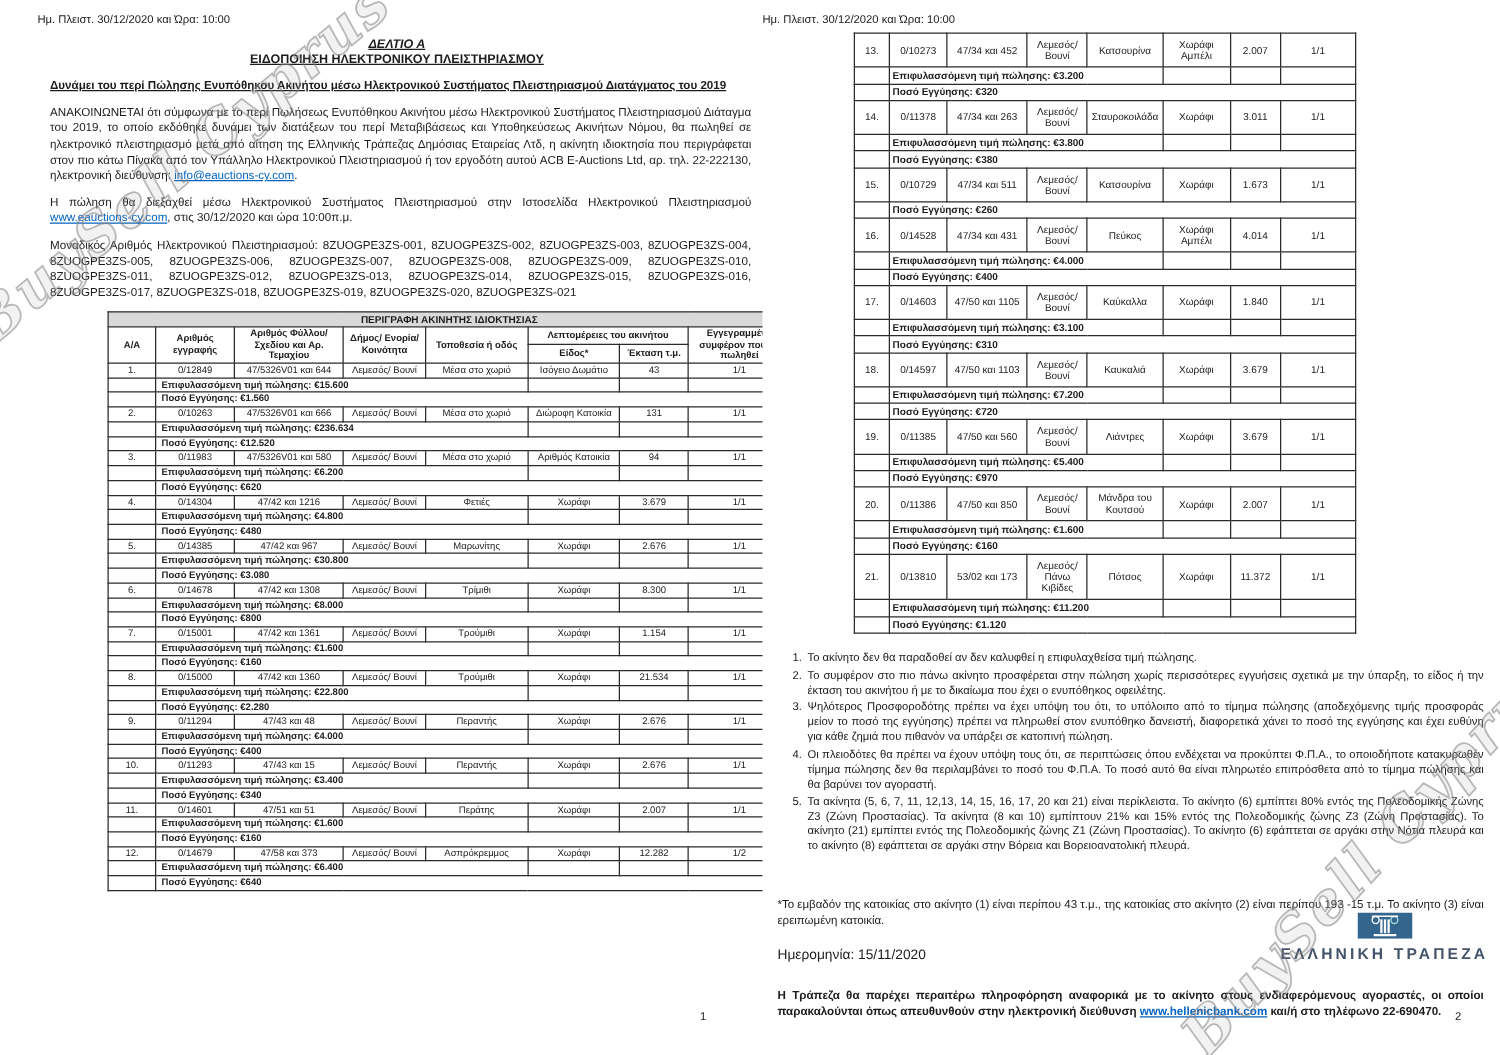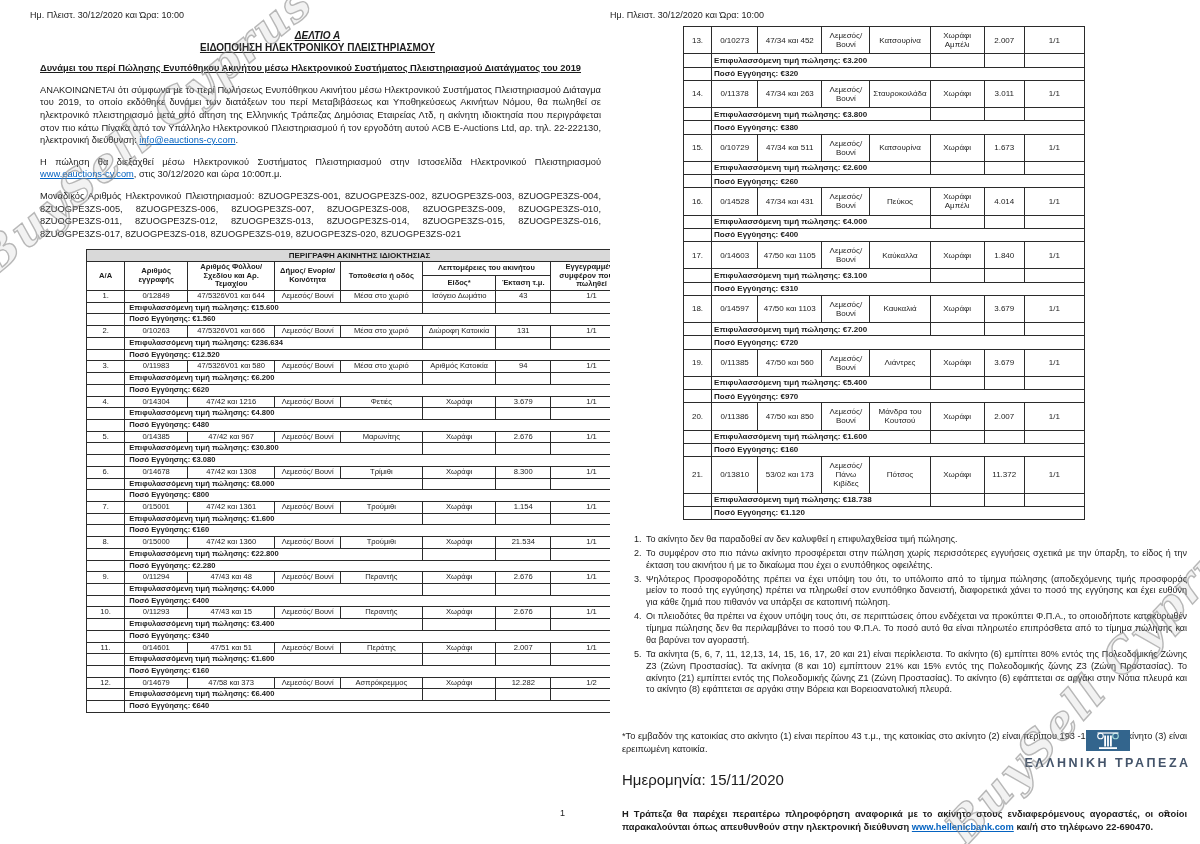--- a/index.html
+++ b/index.html
@@ -32,21 +32,21 @@
   th.tbl-title { background:#d9d9d9; font-size:8px; padding:2px; }
   #table1 td { height:9px; }
   #table2 .main-row td { padding:4px 2px; }
   #table2 .sub-row td { padding:1.5px 2px; }
   tr.sub-row td.sub-label { text-align:left; font-weight:bold; padding-left:4px; white-space:nowrap; }
 
   .notes { margin:14px 8px 0 12px; padding-left:22px; font-size:9px; line-height:1.32; }
   .notes li { text-align:justify; margin-bottom:2px; padding-left:2px; }
 
   .footnote { font-size:9.2px; line-height:1.36; text-align:justify; margin:34px 8px 0 12px; }
-  .date-line { font-size:15px; margin:16px 8px 0 12px; }
+  .date-line { font-size:11px; margin:16px 8px 0 12px; }
   .bank-para { font-size:9.3px; font-weight:bold; line-height:1.4; text-align:justify; margin:20px 8px 0 12px; }
 
   .bank-logo { position:absolute; left:400px; top:730px; width:195px; text-align:center; }
   .bank-logo svg { display:block; margin:0 auto 5px auto; }
   .bank-name { font-size:12.5px; font-weight:bold; letter-spacing:2.5px; color:#44546a; white-space:nowrap; }
 
   .pagenum { position:absolute; bottom:26px; font-size:9px; }
   #page1 .pagenum { right:40px; }
   #page2 .pagenum { right:26px; }
 
@@ -434,27 +434,20 @@
           <td>0/10729</td>
           <td>47/34 και 511</td>
           <td>Λεμεσός/ Βουνί</td>
           <td>Κατσουρίνα</td>
           <td>Χωράφι</td>
           <td>1.673</td>
           <td>1/1</td>
         </tr>
         <tr class="sub-row">
           <td></td>
-          <td colspan="4" class="sub-label">Επιφυλασσόμενη τιμή πώλησης: €2.600</td>
-          <td></td>
-          <td></td>
-          <td></td>
-        </tr>
-        <tr class="sub-row">
-          <td></td>
           <td colspan="7" class="sub-label">Ποσό Εγγύησης: €260</td>
         </tr>
         <tr class="main-row">
           <td>16.</td>
           <td>0/14528</td>
           <td>47/34 και 431</td>
           <td>Λεμεσός/ Βουνί</td>
           <td>Πεύκος</td>
           <td>Χωράφι Αμπέλι</td>
           <td>4.014</td>
@@ -560,21 +553,21 @@
           <td>0/13810</td>
           <td>53/02 και 173</td>
           <td>Λεμεσός/ Πάνω Κιβίδες</td>
           <td>Πότσος</td>
           <td>Χωράφι</td>
           <td>11.372</td>
           <td>1/1</td>
         </tr>
         <tr class="sub-row">
           <td></td>
-          <td colspan="4" class="sub-label">Επιφυλασσόμενη τιμή πώλησης: €18.738</td>
+          <td colspan="4" class="sub-label">Επιφυλασσόμενη τιμή πώλησης: €11.200</td>
           <td></td>
           <td></td>
           <td></td>
         </tr>
         <tr class="sub-row">
           <td></td>
           <td colspan="7" class="sub-label">Ποσό Εγγύησης: €1.120</td>
         </tr>
       </tbody>
   </table>

